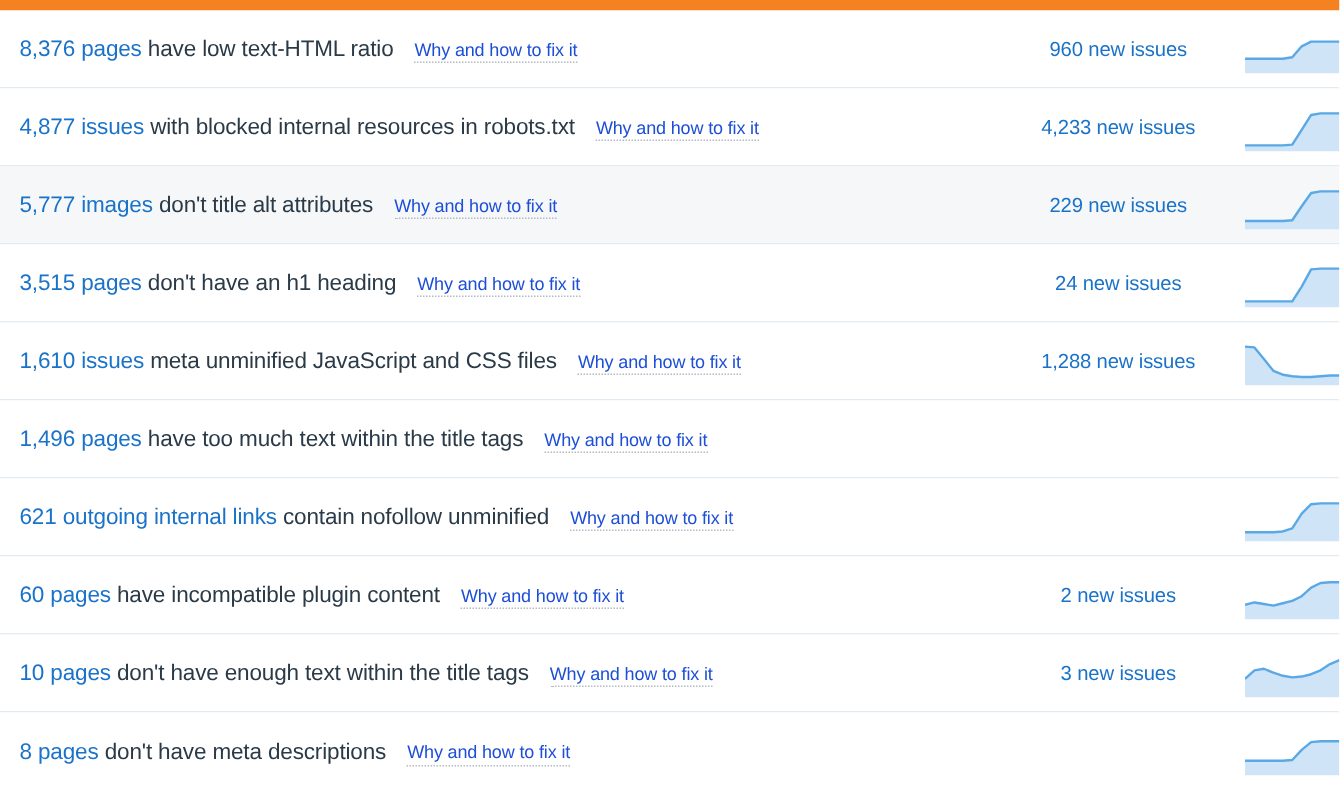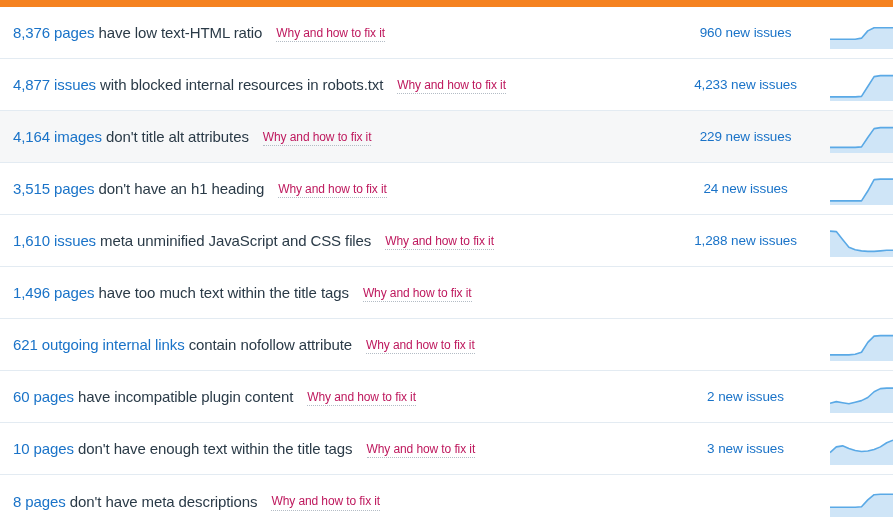--- a/index.html
+++ b/index.html
@@ -56,21 +56,21 @@
   .issue-count {
     color: #1a73c8;
   }
   .issue-desc {
     color: #2a3a47;
   }
 
   .fix-link {
     margin-left: 14px;
     font-size: 12px;
-    color: #be185d;
+    color: #1d4ed8;
     white-space: nowrap;
     border-bottom: 1px dotted #b3bcc5;
     line-height: 1.35;
     cursor: pointer;
     letter-spacing: -0.1px;
     align-self: center;
     position: relative;
     top: 1px;
   }
 
@@ -135,21 +135,21 @@
         <div class="row-right">
           <span class="new-issues">4,233 new issues</span>
           <svg class="sparkline" viewBox="0 0 63 32" preserveAspectRatio="none">
             <path d="M0.00 27.92 L6.30 27.92 L12.60 27.92 L18.90 27.92 L25.20 27.92 L31.50 27.40 L37.80 17.52 L44.10 7.64 L50.40 6.60 L56.70 6.60 L63.00 6.60 L63 32 L0 32 Z" fill="#cfe5f7"></path>
             <path d="M0.00 27.92 L6.30 27.92 L12.60 27.92 L18.90 27.92 L25.20 27.92 L31.50 27.40 L37.80 17.52 L44.10 7.64 L50.40 6.60 L56.70 6.60 L63.00 6.60" fill="none" stroke="#5aa9e6" stroke-width="1.6" stroke-linejoin="round" vector-effect="non-scaling-stroke"></path>
           </svg>
         </div>
       </div>
       <div class="issue-row striped">
         <div class="left-group">
-          <span class="issue-text"><span class="issue-count">4,164 images</span> <span class="issue-desc">don't title alt attributes</span></span>
+          <span class="issue-text"><span class="issue-count">5,777 images</span> <span class="issue-desc">don't title alt attributes</span></span>
           <span class="fix-link">Why and how to fix it</span>
         </div>
         <div class="row-right">
           <span class="new-issues">229 new issues</span>
           <svg class="sparkline" viewBox="0 0 63 32" preserveAspectRatio="none">
             <path d="M0.00 26.36 L6.30 26.36 L12.60 26.36 L18.90 26.36 L25.20 26.36 L31.50 25.84 L37.80 16.48 L44.10 7.64 L50.40 6.60 L56.70 6.60 L63.00 6.60 L63 32 L0 32 Z" fill="#cfe5f7"></path>
             <path d="M0.00 26.36 L6.30 26.36 L12.60 26.36 L18.90 26.36 L25.20 26.36 L31.50 25.84 L37.80 16.48 L44.10 7.64 L50.40 6.60 L56.70 6.60 L63.00 6.60" fill="none" stroke="#5aa9e6" stroke-width="1.6" stroke-linejoin="round" vector-effect="non-scaling-stroke"></path>
           </svg>
         </div>
       </div>
@@ -180,21 +180,21 @@
         </div>
       </div>
       <div class="issue-row">
         <div class="left-group">
           <span class="issue-text"><span class="issue-count">1,496 pages</span> <span class="issue-desc">have too much text within the title tags</span></span>
           <span class="fix-link">Why and how to fix it</span>
         </div>
       </div>
       <div class="issue-row">
         <div class="left-group">
-          <span class="issue-text"><span class="issue-count">621 outgoing internal links</span> <span class="issue-desc">contain nofollow attribute</span></span>
+          <span class="issue-text"><span class="issue-count">621 outgoing internal links</span> <span class="issue-desc">contain nofollow unminified</span></span>
           <span class="fix-link">Why and how to fix it</span>
         </div>
         <div class="row-right">
           <span class="new-issues"></span>
           <svg class="sparkline" viewBox="0 0 63 32" preserveAspectRatio="none">
             <path d="M0.00 25.84 L6.30 25.84 L12.60 25.84 L18.90 25.84 L25.20 25.32 L31.50 23.24 L37.80 13.36 L44.10 7.12 L50.40 6.60 L56.70 6.60 L63.00 6.60 L63 32 L0 32 Z" fill="#cfe5f7"></path>
             <path d="M0.00 25.84 L6.30 25.84 L12.60 25.84 L18.90 25.84 L25.20 25.32 L31.50 23.24 L37.80 13.36 L44.10 7.12 L50.40 6.60 L56.70 6.60 L63.00 6.60" fill="none" stroke="#5aa9e6" stroke-width="1.6" stroke-linejoin="round" vector-effect="non-scaling-stroke"></path>
           </svg>
         </div>
       </div>

